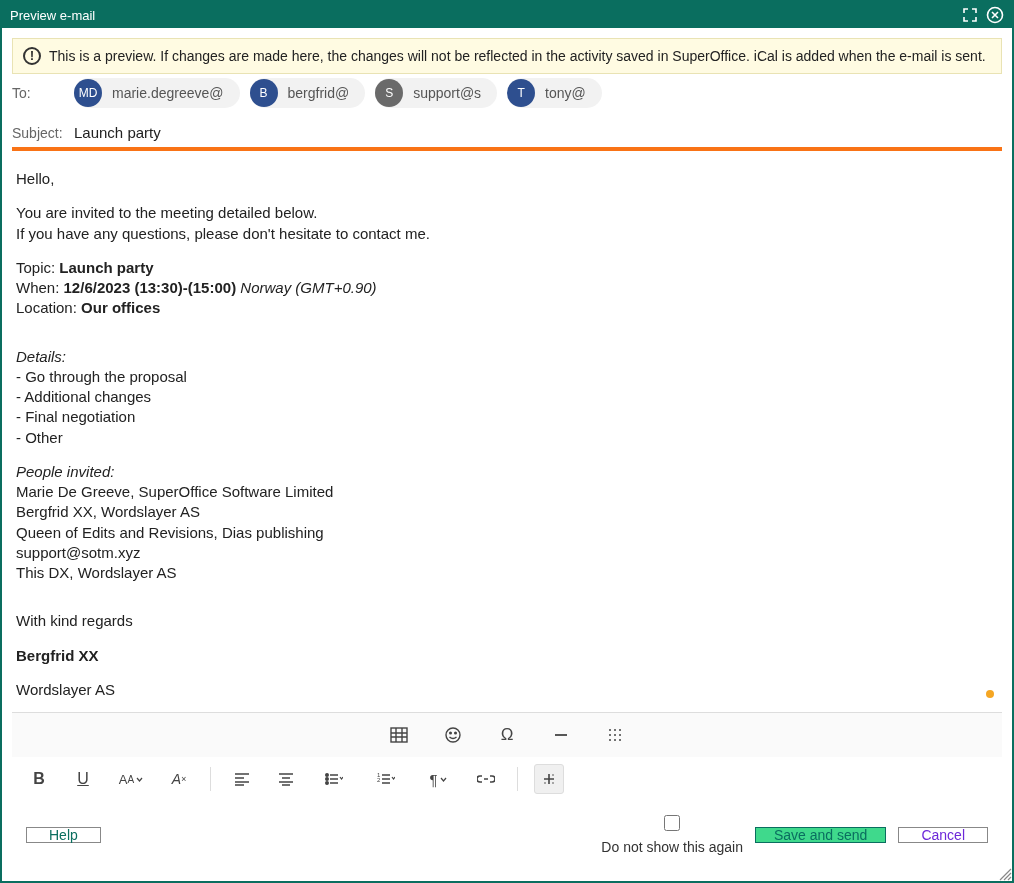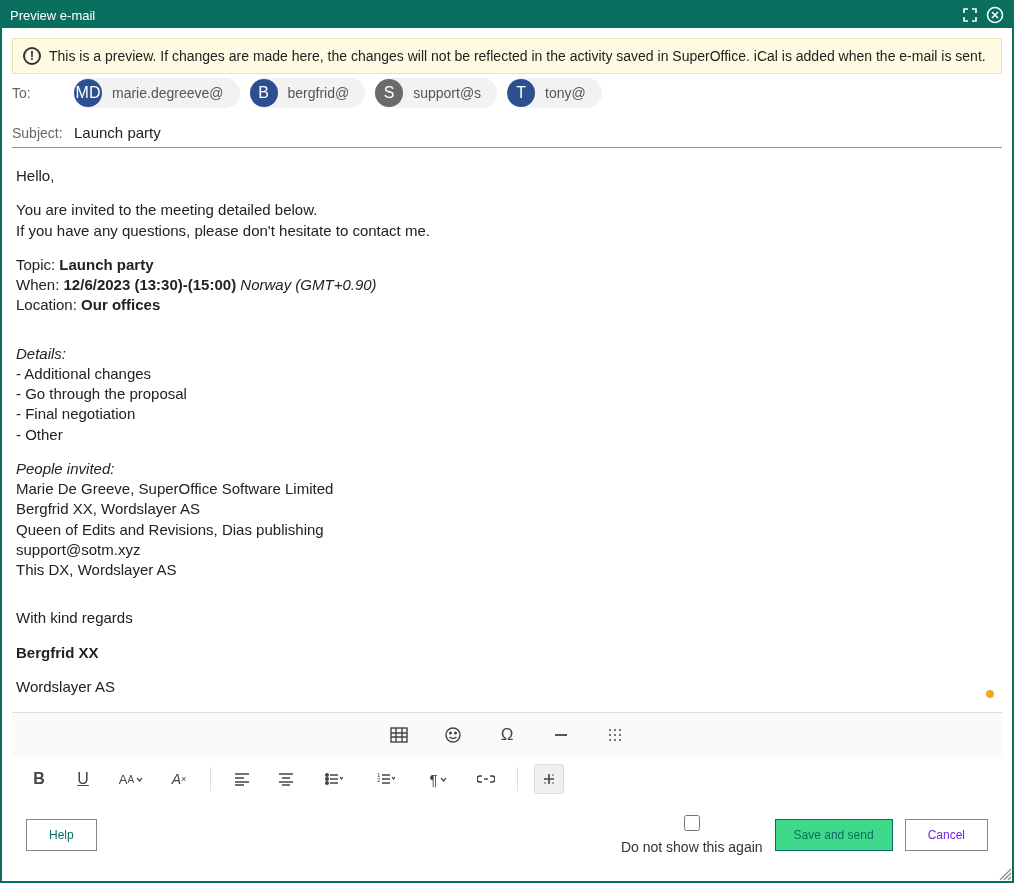--- a/index.html
+++ b/index.html
@@ -85,32 +85,32 @@
     height: 30px;
     padding-right: 16px;
     color: #555;
     font-size: 14px;
     gap: 10px;
   }
   .chip .avatar {
     width: 28px; height: 28px;
     border-radius: 50%;
     color: #fff;
-    font-size: 16px;
+    font-size: 12px;
     display: inline-flex;
     align-items: center;
     justify-content: center;
     font-weight: 500;
   }
   .subject-row {
     display: flex;
     align-items: center;
     margin-top: 16px;
     gap: 12px;
-    border-bottom: 1px solid #f97316;
+    border-bottom: 4px solid #f97316;
     padding-bottom: 6px;
   }
   .subject-input {
     border: none;
     outline: none;
     font-size: 15px;
     flex: 1;
     color: #222;
     background: transparent;
   }
@@ -162,26 +162,26 @@
   .tb-sep {
     width: 1px; height: 24px; background: #ddd; margin: 0 2px;
   }
   .footer {
     display: flex;
     align-items: center;
     padding: 14px 14px 16px 14px;
     gap: 12px;
   }
   .btn {
-    height: 32px;
+    height: 16px;
     padding: 0 22px;
     border: 1px solid #888;
     background: #fff;
     color: #0a6e5f;
-    font-size: 12px;
+    font-size: 14px;
     cursor: pointer;
     display: inline-flex;
     align-items: center;
     justify-content: center;
   }
   .btn.primary {
     background: #3fd98c;
     border: 1px solid #0a6e5f;
     color: #0a6e5f;
     font-weight: 500;
@@ -267,22 +267,22 @@
       <p>You are invited to the meeting detailed below.</p>
       <p>If you have any questions, please don't hesitate to contact me.</p>
       <div class="spacer"></div>
       <p><span>Topic: </span><span class="bold">Launch party</span></p>
       <p><span>When: </span><span class="bold">12/6/2023 (13:30)-(15:00)</span><span class="italic"> Norway (GMT+0.90)</span></p>
       <p><span>Location: </span><span class="bold">Our offices</span></p>
       <div class="spacer"></div>
       <div class="spacer"></div>
       <p class="italic">Details:</p>
       <div id="details-list">
+          <p>- Go through the proposal</p>
           <p>- Additional changes</p>
-          <p>- Go through the proposal</p>
           <p>- Final negotiation</p>
           <p>- Other</p>
         </div>
       <div class="spacer"></div>
       <p class="italic">People invited:</p>
       <div id="invited-list">
           <p>Marie De Greeve, SuperOffice Software Limited</p>
           <p>Bergfrid XX, Wordslayer AS</p>
           <p>Queen of Edits and Revisions, Dias publishing</p>
           <p>support@sotm.xyz</p>

